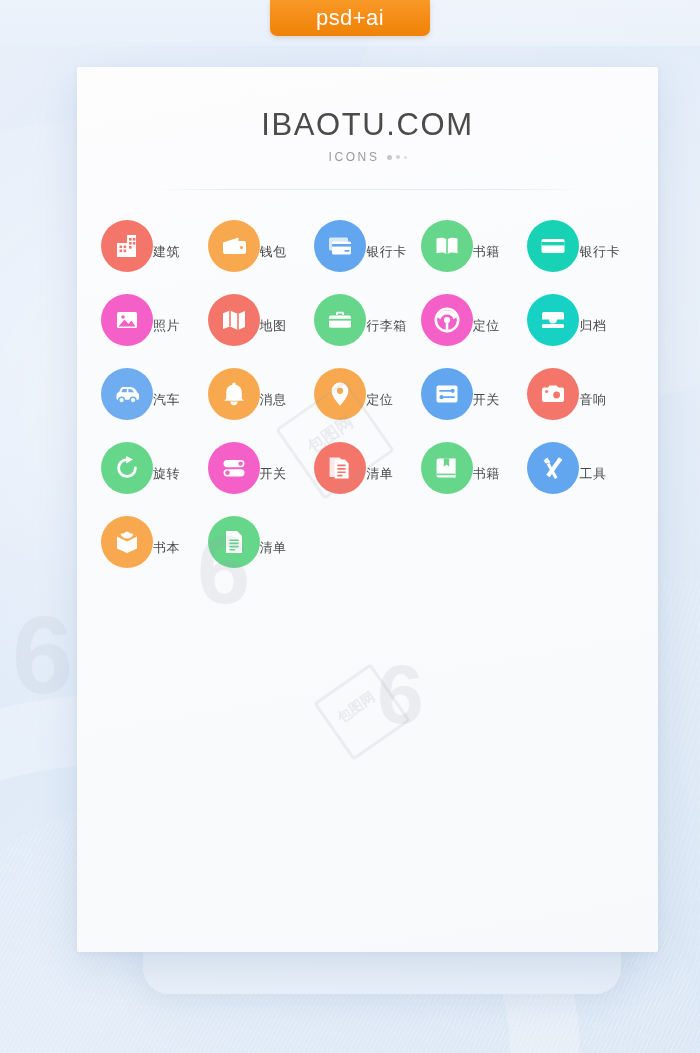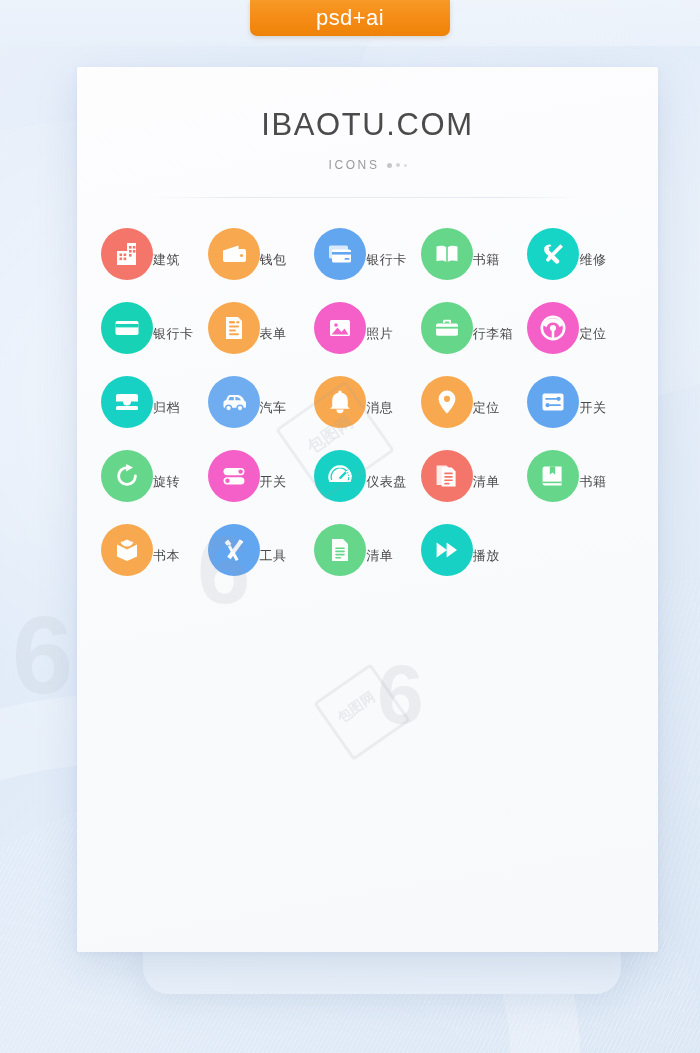--- a/index.html
+++ b/index.html
@@ -62,21 +62,21 @@
     position: absolute; left: 0; top: 0; width: 100%; height: 46px;
     background: linear-gradient(180deg, #edf3fb 0%, #e8f0fa 100%);
   }
 
   
   .badge {
     position: absolute;
     left: 50%;
     transform: translateX(-50%);
     top: 0;
-    width: 200px;
+    width: 160px;
     height: 36px;
     border-radius: 0 0 7px 7px;
     background: linear-gradient(180deg, #f79a26 0%, #f58d17 45%, #ef8208 100%);
     box-shadow: 0 2px 5px rgba(120,80,20,0.18);
     display: flex;
     align-items: center;
     justify-content: center;
   }
   .badge-text {
     color: #ffffff;
@@ -116,21 +116,21 @@
     text-align: center;
   }
   .brand-title {
     font-size: 31px;
     letter-spacing: 1.6px;
     color: #4b4b4b;
     font-weight: 400;
     line-height: 1;
   }
   .brand-sub-row {
-    margin-top: 19px;
+    margin-top: 11px;
     display: flex;
     align-items: center;
     justify-content: center;
     gap: 7px;
   }
   .brand-sub {
     font-size: 12px;
     letter-spacing: 2.6px;
     color: #9a9a9a;
     line-height: 1;
@@ -296,69 +296,55 @@
     <div class="cell">
       <div class="circle" style="background:#66d68a">
         <svg width="30" height="30" viewBox="0 0 30 30">
           <path d="M14.2 8.2 C11.5 6.2 7.5 6.6 4.5 7.4 V22.2 C7.5 21.4 11.5 21 14.2 23 Z" fill="#fff"></path>
           <path d="M15.8 8.2 C18.5 6.2 22.5 6.6 25.5 7.4 V22.2 C22.5 21.4 18.5 21 15.8 23 Z" fill="#fff"></path>
         </svg>
       </div>
       <div class="cell-label">书籍</div>
     </div>
 
-    <div class="cell">
-      <div class="circle" style="background:#17d5c6">
-        <svg width="30" height="30" viewBox="0 0 30 30">
-          <path d="M12.4 5.6 a5.2 5.2 0 0 0 -4.6 8.8 l9.6 9.6 a2.2 2.2 0 0 0 3.2 -3.2 L11 11.2 a2.4 2.4 0 0 1 2.6 -3.8 Z" fill="#fff"></path>
-          <path d="M8.2 6.4 l3.4 3.4 -2 2 -3.4 -3.4 Z" fill="#fff"></path>
-          <path d="M22.4 5.2 l2.6 2.6 -13 13 -2.6 -2.6 Z" fill="#fff"></path>
-          <path d="M8.6 19.4 l2.2 -2.2 2.6 2.6 -2.2 2.2 a1.8 1.8 0 0 1 -2.6 -2.6 Z" fill="#fff"></path>
-        </svg>
-      </div>
-      <div class="cell-label">维修</div>
-    </div>
 
 
     <div class="cell">
       <div class="circle" style="background:#17d2b4">
         <svg width="30" height="30" viewBox="0 0 30 30">
           <rect x="3.5" y="8" width="23" height="14" rx="1.8" fill="#fff"></rect>
           <rect x="3.5" y="11" width="23" height="3.4" fill="#17d2b4"></rect>
           <rect x="3.5" y="16.4" width="23" height="1" fill="#17d2b4" opacity="0.0"></rect>
         </svg>
       </div>
       <div class="cell-label">银行卡</div>
     </div>
 
-    <div class="cell">
-      <div class="circle" style="background:#f8a94f">
-        <svg width="30" height="30" viewBox="0 0 30 30">
-          <path d="M7 4h12l4 4v18H7z" fill="#fff"></path>
-          <rect x="10" y="8" width="6" height="2.4" rx="1.2" fill="#f8a94f"></rect>
-          <rect x="17.4" y="8" width="3" height="2.4" rx="1.2" fill="#f8a94f"></rect>
-          <rect x="10" y="12.6" width="10" height="2" rx="1" fill="#f8a94f"></rect>
-          <rect x="10" y="16.4" width="7" height="2" rx="1" fill="#f8a94f"></rect>
-          <rect x="10" y="20.2" width="10" height="2" rx="1" fill="#f8a94f"></rect>
-        </svg>
-      </div>
-      <div class="cell-label">表单</div>
-    </div>
 
     <div class="cell">
       <div class="circle" style="background:#f45fc8">
         <svg width="30" height="30" viewBox="0 0 30 30">
           <rect x="5" y="7" width="20" height="16" rx="1.6" fill="#fff"></rect>
           <circle cx="11" cy="12" r="1.8" fill="#f45fc8"></circle>
           <path d="M6.6 21.4 L12.5 14.6 L16.5 19 L19.5 15.6 L23.4 21.4 Z" fill="#f45fc8"></path>
         </svg>
       </div>
       <div class="cell-label">照片</div>
     </div>
 
+    <div class="cell">
+      <div class="circle" style="background:#f4766a">
+        <svg width="30" height="30" viewBox="0 0 30 30">
+          <path d="M4 8.2 L11 5.6 L19 9 L26 6 V22 L19 25 L11 21.4 L4 24 Z" fill="#fff"></path>
+          <path d="M11 5.6 V21.4" stroke="#f4766a" stroke-width="1.6" fill="none"></path>
+          <path d="M19 9 V25" stroke="#f4766a" stroke-width="1.6" fill="none"></path>
+        </svg>
+      </div>
+      <div class="cell-label">地图</div>
+    </div>
 
     <div class="cell">
       <div class="circle" style="background:#66d68a">
         <svg width="30" height="30" viewBox="0 0 30 30">
           <path d="M11 8.2 a1.4 1.4 0 0 1 1.4 -1.4 h5.2 A1.4 1.4 0 0 1 19 8.2 V10 h-1.8 V8.6 h-4.4 V10 H11 Z" fill="#fff"></path>
           <rect x="4" y="10.4" width="22" height="12.4" rx="1.8" fill="#fff"></rect>
           <rect x="4" y="13.8" width="22" height="1.8" fill="#66d68a"></rect>
         </svg>
       </div>
       <div class="cell-label">行李箱</div>
@@ -426,20 +412,30 @@
           <rect x="4.5" y="6.5" width="21" height="17" rx="2" fill="#fff"></rect>
           <path d="M8 11.8 h11" stroke="#63a6f0" stroke-width="1.8" stroke-linecap="round"></path>
           <circle cx="20.6" cy="11.8" r="2.1" fill="#63a6f0"></circle>
           <path d="M12 18.2 h10" stroke="#63a6f0" stroke-width="1.8" stroke-linecap="round"></path>
           <circle cx="9.6" cy="18.2" r="2.1" fill="#63a6f0"></circle>
         </svg>
       </div>
       <div class="cell-label">开关</div>
     </div>
 
+    <div class="cell">
+      <div class="circle" style="background:#f4766a">
+        <svg width="30" height="30" viewBox="0 0 30 30">
+          <path d="M4 10.4 a2 2 0 0 1 2 -2 h4 l1.6 -2 h7 l1.6 2 h3.8 a2 2 0 0 1 2 2 V21 a2 2 0 0 1 -2 2 H6 a2 2 0 0 1 -2 -2 Z" fill="#fff"></path>
+          <circle cx="18.6" cy="16" r="3.4" fill="#f4766a"></circle>
+          <circle cx="8.6" cy="12.6" r="1.5" fill="#f4766a"></circle>
+        </svg>
+      </div>
+      <div class="cell-label">音响</div>
+    </div>
 
     <div class="cell">
       <div class="circle" style="background:#66d68a">
         <svg width="30" height="30" viewBox="0 0 30 30">
           <path d="M15 6.6 a8.4 8.4 0 1 0 8.4 8.4" fill="none" stroke="#fff" stroke-width="2.8" stroke-linecap="round"></path>
           <path d="M14.2 3 L21 6.6 L14.2 10.4 Z" fill="#fff"></path>
         </svg>
       </div>
       <div class="cell-label">旋转</div>
     </div>
@@ -449,31 +445,20 @@
         <svg width="30" height="30" viewBox="0 0 30 30">
           <rect x="4.5" y="7" width="21" height="7.2" rx="3.6" fill="#fff"></rect>
           <circle cx="21.6" cy="10.6" r="2.2" fill="#f45fc8"></circle>
           <rect x="4.5" y="16.2" width="21" height="7.2" rx="3.6" fill="#fff"></rect>
           <circle cx="8.5" cy="19.8" r="2.2" fill="#f45fc8"></circle>
         </svg>
       </div>
       <div class="cell-label">开关</div>
     </div>
 
-    <div class="cell">
-      <div class="circle" style="background:#17d2c4">
-        <svg width="30" height="30" viewBox="0 0 30 30">
-          <path d="M15 5.4 A10.6 10.6 0 0 0 5.2 20 h19.6 A10.6 10.6 0 0 0 15 5.4 Z" fill="none" stroke="#fff" stroke-width="2.2"></path>
-          <path d="M15 7.6 A8.4 8.4 0 0 0 7.6 19.6 h14.8 A8.4 8.4 0 0 0 15 7.6 Z" fill="#fff"></path>
-          <path d="M22.6 9.6 l-7.3 7.3" stroke="#17d2c4" stroke-width="2.2" stroke-linecap="round"></path>
-          <path d="M21.4 11 l2.6 -1.6 M23 13 l2.6 -0.8 M23.6 15.4 l2.8 -0.1" stroke="#fff" stroke-width="1.5" stroke-linecap="round"></path>
-        </svg>
-      </div>
-      <div class="cell-label">仪表盘</div>
-    </div>
 
     <div class="cell">
       <div class="circle" style="background:#f4766a">
         <svg width="30" height="30" viewBox="0 0 30 30">
           <path d="M4.6 4.6 h10 l3.4 3.4 v16 h-13.4 z" fill="#fff" opacity="0.85"></path>
           <path d="M9.6 6.6 h10.2 l3.8 3.8 v15.2 h-14 z" fill="#fff"></path>
           <rect x="12.2" y="11.6" width="8.6" height="1.7" rx="0.85" fill="#f4766a"></rect>
           <rect x="12.2" y="15" width="8.6" height="1.7" rx="0.85" fill="#f4766a"></rect>
           <rect x="12.2" y="18.4" width="8.6" height="1.7" rx="0.85" fill="#f4766a"></rect>
           <rect x="12.2" y="21.8" width="5.4" height="1.7" rx="0.85" fill="#f4766a"></rect>
@@ -487,65 +472,56 @@
         <svg width="30" height="30" viewBox="0 0 30 30">
           <path d="M6.6 5.4 h17 v19.2 h-17 a2 2 0 0 1 -2 -2 V7.4 a2 2 0 0 1 2 -2 Z" fill="#fff"></path>
           <path d="M11.8 5.4 h5.4 v8.4 l-2.7 -2.4 l-2.7 2.4 Z" fill="#66d68a"></path>
           <rect x="4.6" y="20.6" width="19" height="1.6" fill="#66d68a"></rect>
         </svg>
       </div>
       <div class="cell-label">书籍</div>
     </div>
 
     <div class="cell">
-      <div class="circle" style="background:#f8a94f">
-        <svg width="30" height="30" viewBox="0 0 30 30">
-          <path d="M5 9.6 L15 4.6 L25 9.6 V21.6 L15 26 L5 21.6 Z" fill="#fff"></path>
-          <path d="M9.4 6.8 a6 6 0 0 0 11.2 0 L25 9.6 L15 14.4 L5 9.6 Z" fill="#f8a94f"></path>
-          <path d="M9.4 6.8 a6 6 0 0 0 11.2 0" fill="none" stroke="#fff" stroke-width="1.8"></path>
-        </svg>
-      </div>
-      <div class="cell-label">书本</div>
-    </div>
-
-    <div class="cell">
       <div class="circle" style="background:#63a6f0">
         <svg width="30" height="30" viewBox="0 0 30 30">
           <path d="M20.8 4.4 l3.4 2.4 -12.6 17.4 -3.4 -2.4 Z" fill="#fff"></path>
           <path d="M20.8 4.4 l3.4 2.4 -1.6 2.2 -3.4 -2.4 Z" fill="#fff"></path>
           <path d="M6.8 6.4 l2.4 -1.8 3.2 4.4 -2.4 1.8 Z" fill="#fff"></path>
           <path d="M10.4 10.6 l-2.4 1.8 10 13.2 2.4 -1.8 Z" fill="#fff" transform="rotate(8 15 18)"></path>
           <path d="M5.6 7.6 l3.2 -2.4 2.4 3.2 -3.2 2.4 Z" fill="#fff"></path>
         </svg>
       </div>
       <div class="cell-label">工具</div>
     </div>
 
+    <div class="cell">
+      <div class="circle" style="background:#f8a94f">
+        <svg width="30" height="30" viewBox="0 0 30 30">
+          <path d="M5 9.6 L15 4.6 L25 9.6 V21.6 L15 26 L5 21.6 Z" fill="#fff"></path>
+          <path d="M9.4 6.8 a6 6 0 0 0 11.2 0 L25 9.6 L15 14.4 L5 9.6 Z" fill="#f8a94f"></path>
+          <path d="M9.4 6.8 a6 6 0 0 0 11.2 0" fill="none" stroke="#fff" stroke-width="1.8"></path>
+        </svg>
+      </div>
+      <div class="cell-label">书本</div>
+    </div>
+
 
     <div class="cell">
       <div class="circle" style="background:#66d68a">
         <svg width="30" height="30" viewBox="0 0 30 30">
           <path d="M7 4h11l5 5v17H7z" fill="#fff"></path>
           <rect x="10.2" y="12.4" width="9.6" height="1.6" rx="0.8" fill="#66d68a"></rect>
           <rect x="10.2" y="15.6" width="9.6" height="1.6" rx="0.8" fill="#66d68a"></rect>
           <rect x="10.2" y="18.8" width="9.6" height="1.6" rx="0.8" fill="#66d68a"></rect>
           <rect x="10.2" y="22" width="6" height="1.6" rx="0.8" fill="#66d68a"></rect>
         </svg>
       </div>
       <div class="cell-label">清单</div>
     </div>
 
-    <div class="cell">
-      <div class="circle" style="background:#17d2c4">
-        <svg width="30" height="30" viewBox="0 0 30 30">
-          <path d="M4.6 7.4 L15 15 L4.6 22.6 Z" fill="#fff"></path>
-          <path d="M14.6 7.4 L25 15 L14.6 22.6 Z" fill="#fff"></path>
-        </svg>
-      </div>
-      <div class="cell-label">播放</div>
-    </div>
 
 
 
   </div>
 </div>
 
 <div class="wm-big" style="left:12px; top:600px; font-size:110px; color:rgba(150,158,170,0.10);">6</div>
 
 </body></html>

